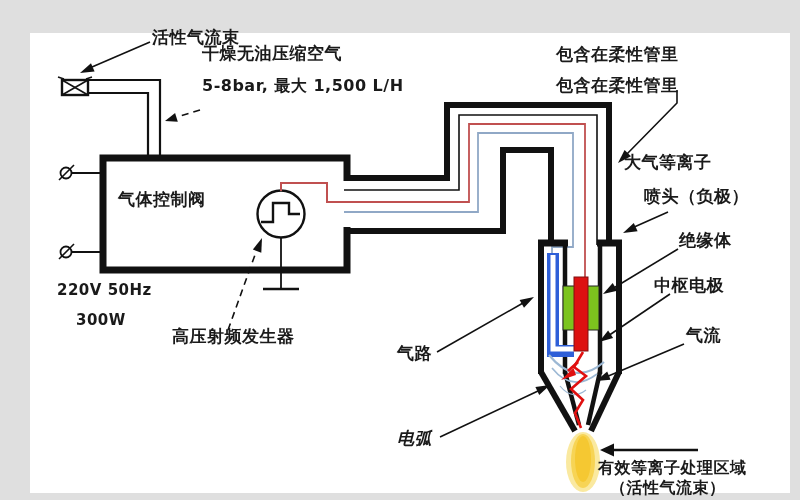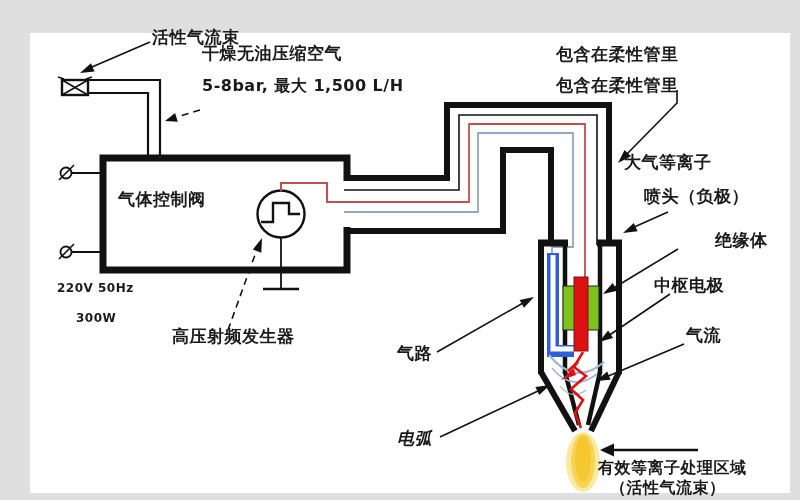--- a/index.html
+++ b/index.html
@@ -10,21 +10,21 @@
   }
   .canvas{
     position:absolute;left:30px;top:33px;width:760px;height:460px;
     background:#ffffff;
   }
   svg.diagram{position:absolute;left:0;top:0;width:800px;height:500px;}
   .lbl{
     position:absolute;color:#1a1a1a;font-weight:bold;white-space:nowrap;
     font-size:17px;line-height:1.1;letter-spacing:0.5px;
   }
-  .lbl.num{font-size:12px;letter-spacing:0.5px;}
+  .lbl.num{font-size:15px;letter-spacing:0.5px;}
   .lbl.mid{font-size:16px;}
 </style>
 </head>
 <body>
 
 <div class="canvas"></div>
 
 <svg class="diagram" viewBox="0 0 800 500">
 
   <g stroke="#111" fill="none">
@@ -136,19 +136,19 @@
 <div class="lbl" style="left:202px;top:44px;">干燥无油压缩空气</div>
 <div class="lbl mid" style="left:202px;top:77px;">5-8bar, 最大 1,500 L/H</div>
 <div class="lbl" style="left:118px;top:169px;margin-top:21px;">气体控制阀</div>
 <div class="lbl num" style="left:57px;top:282px;">220V 50Hz</div>
 <div class="lbl num" style="left:76px;top:312px;">300W</div>
 <div class="lbl" style="left:172px;top:327px;">高压射频发生器</div>
 <div class="lbl" style="left:556px;top:45px;">包含在柔性管里</div>
 <div class="lbl" style="left:556px;top:76px;text-align:center;">包含在柔性管里</div>
 <div class="lbl" style="left:624px;top:153px;">大气等离子</div>
 <div class="lbl" style="left:644px;top:187px;">喷头（负极）</div>
-<div class="lbl" style="left:715px;top:231px;">绝缘体</div>
+<div class="lbl" style="left:679px;top:231px;">绝缘体</div>
 <div class="lbl" style="left:654px;top:276px;">中枢电极</div>
 <div class="lbl" style="left:686px;top:326px;">气流</div>
 <div class="lbl" style="left:397px;top:344px;">气路</div>
 <div class="lbl" style="left:397px;top:429px;font-style:italic;">电弧</div>
 <div class="lbl mid" style="left:598px;top:459px;">有效等离子处理区域</div>
 <div class="lbl mid" style="left:610px;top:479px;">（活性气流束）</div>
 
 </body></html>

